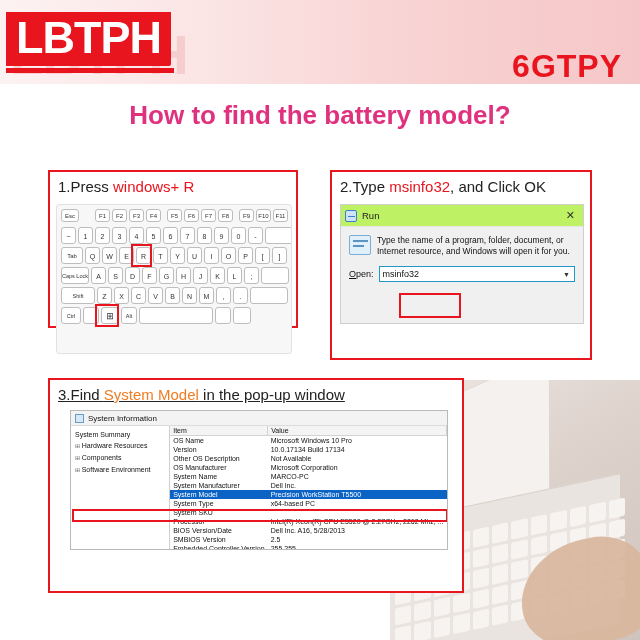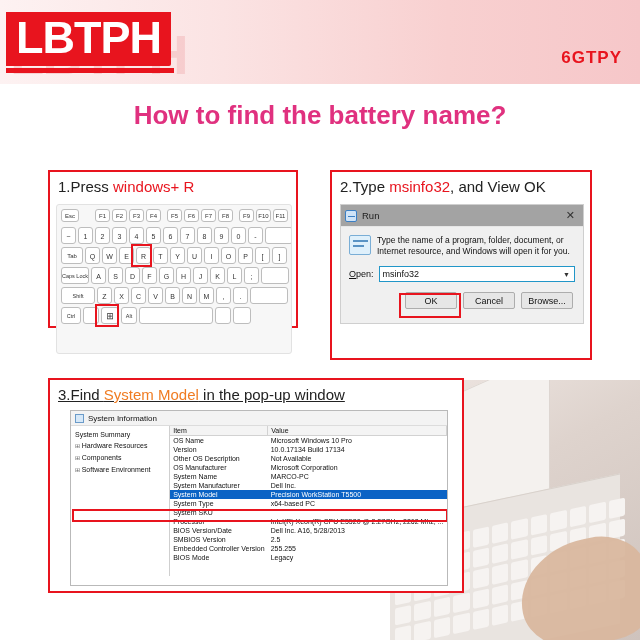--- a/index.html
+++ b/index.html
@@ -31,21 +31,21 @@
   }
   .brand-box .brand {
     font-size:45px; line-height:48px; font-weight:bold; color:#ffffff;
     letter-spacing:-1px;
   }
   .brand-rule {
     position:absolute; left:6px; top:68px; width:168px; height:5px; background:#e8141e;
   }
   .header .model {
     position:absolute; right:18px; top:48px;
-    font-size:17px; font-weight:bold; color:#e8141e; letter-spacing:1px;
+    font-size:32px; font-weight:bold; color:#e8141e; letter-spacing:1px;
   }
 
   
   .title {
     position:absolute; left:0; top:100px; width:640px;
     text-align:center;
     font-size:26px; font-weight:bold; color:#e0317f;
   }
 
   
@@ -107,21 +107,21 @@
   .key-hl { position:absolute; border:2px solid #e8141e; }
 
   
   #panel2 { left:330px; top:170px; width:262px; height:190px; }
   .rundlg {
     position:absolute; left:8px; top:32px; width:244px; height:120px;
     background:#f0f0f0; border:1px solid #cfcfcf;
     font-size:9px; color:#111;
   }
   .run-title {
-    height:22px; background:#a3a3a3; border-bottom:1px solid #e6e6e6;
+    height:22px; background:#bef264; border-bottom:1px solid #e6e6e6;
     display:flex; align-items:center; padding:0 4px;
   }
   .run-title .ico {
     width:12px; height:12px; border:1px solid #3b7fc4; border-radius:2px;
     background:#cfe3f7; margin-right:5px; position:relative;
   }
   .run-title .ico::after{
     content:""; position:absolute; left:2px; top:5px; width:7px; height:1px; background:#3b7fc4;
   }
   .run-title .tt { font-size:9.5px; color:#222; }
@@ -160,21 +160,21 @@
     width:52px; height:17px; font-size:9px; background:#e6e6e6;
     border:1px solid #adadad; border-radius:2px; color:#111;
     display:flex; align-items:center; justify-content:center;
   }
   .ok-hl { position:absolute; left:58px; top:88px; width:62px; height:25px; border:2px solid #e8141e; }
 
   
   #panel3 { left:48px; top:378px; width:416px; height:215px; }
   #panel3 .panel-heading { font-size:15px;text-decoration:underline; }
   .sysinfo {
-    position:absolute; left:20px; top:30px; width:378px; height:176px;
+    position:absolute; left:20px; top:30px; width:378px; height:140px;
     background:#ffffff; border:1px solid #b9b9b9; font-size:7px; color:#111;
     overflow:hidden;
   }
   .si-title {
     height:15px; background:#f3f3f3; border-bottom:1px solid #dcdcdc;
     display:flex; align-items:center; padding:0 4px; font-size:8px;
   }
   .si-title .ico2 {
     width:9px; height:9px; border:1px solid #6b9bc9; background:#d6e8f8; margin-right:4px;
   }
@@ -210,21 +210,21 @@
 
 <div class="header">
   <div class="ghost">LBTPH</div>
   <div class="brand-box">
     <div class="brand">LBTPH</div>
   </div>
   <div class="brand-rule"></div>
   <div class="model">6GTPY</div>
 </div>
 
-<div class="title">How to find the battery name?</div>
+<div class="title">How to find the battery model?</div>
 
 <div class="photo">
   <div class="lid"></div>
   <div class="kb"></div>
   <div class="keys">
     <i></i>
       <i></i>
       <i></i>
       <i></i>
       <i></i>
@@ -380,46 +380,41 @@
       <div class="kbkey" style="left:172px;width:18px;height:17px;line-height:17px;font-size:5.5px;"></div>
     </div>
 
     <div class="key-hl" style="left:74px;top:39px;width:21px;height:23px;"></div>
     <div class="key-hl" style="left:38px;top:99px;width:24px;height:23px;"></div>
   </div>
 </div>
 
 <div class="panel" id="panel2">
   <div class="panel-heading">
-    <span>2.Type </span><span class="hl">msinfo32</span><span>, and View OK</span>
+    <span>2.Type </span><span class="hl">msinfo32</span><span>, and Click OK</span>
   </div>
 
   <div class="rundlg">
     <div class="run-title">
       <span class="ico"></span>
       <span class="tt">Run</span>
       <span class="x">✕</span>
     </div>
     <div class="run-body">
       <div class="run-desc">
         <span class="bigico"></span>
         <p>Type the name of a program, folder, document, or Internet resource, and Windows will open it for you.</p>
       </div>
       <div class="run-open">
         <label><u>O</u>pen:</label>
         <span class="run-combo">
           <input type="text" value="msinfo32" style="">
           <span class="caret">▼</span>
         </span>
       </div>
-      <div class="run-btns">
-        <div class="run-btn">OK</div>
-        <div class="run-btn">Cancel</div>
-        <div class="run-btn">Browse...</div>
-      </div>
     </div>
     <div class="ok-hl"></div>
   </div>
 </div>
 
 <div class="panel" id="panel3">
   <div class="panel-heading">
     <span>3.Find </span><span class="hl-orange">System Model</span><span> in the pop-up window</span>
   </div>
 

